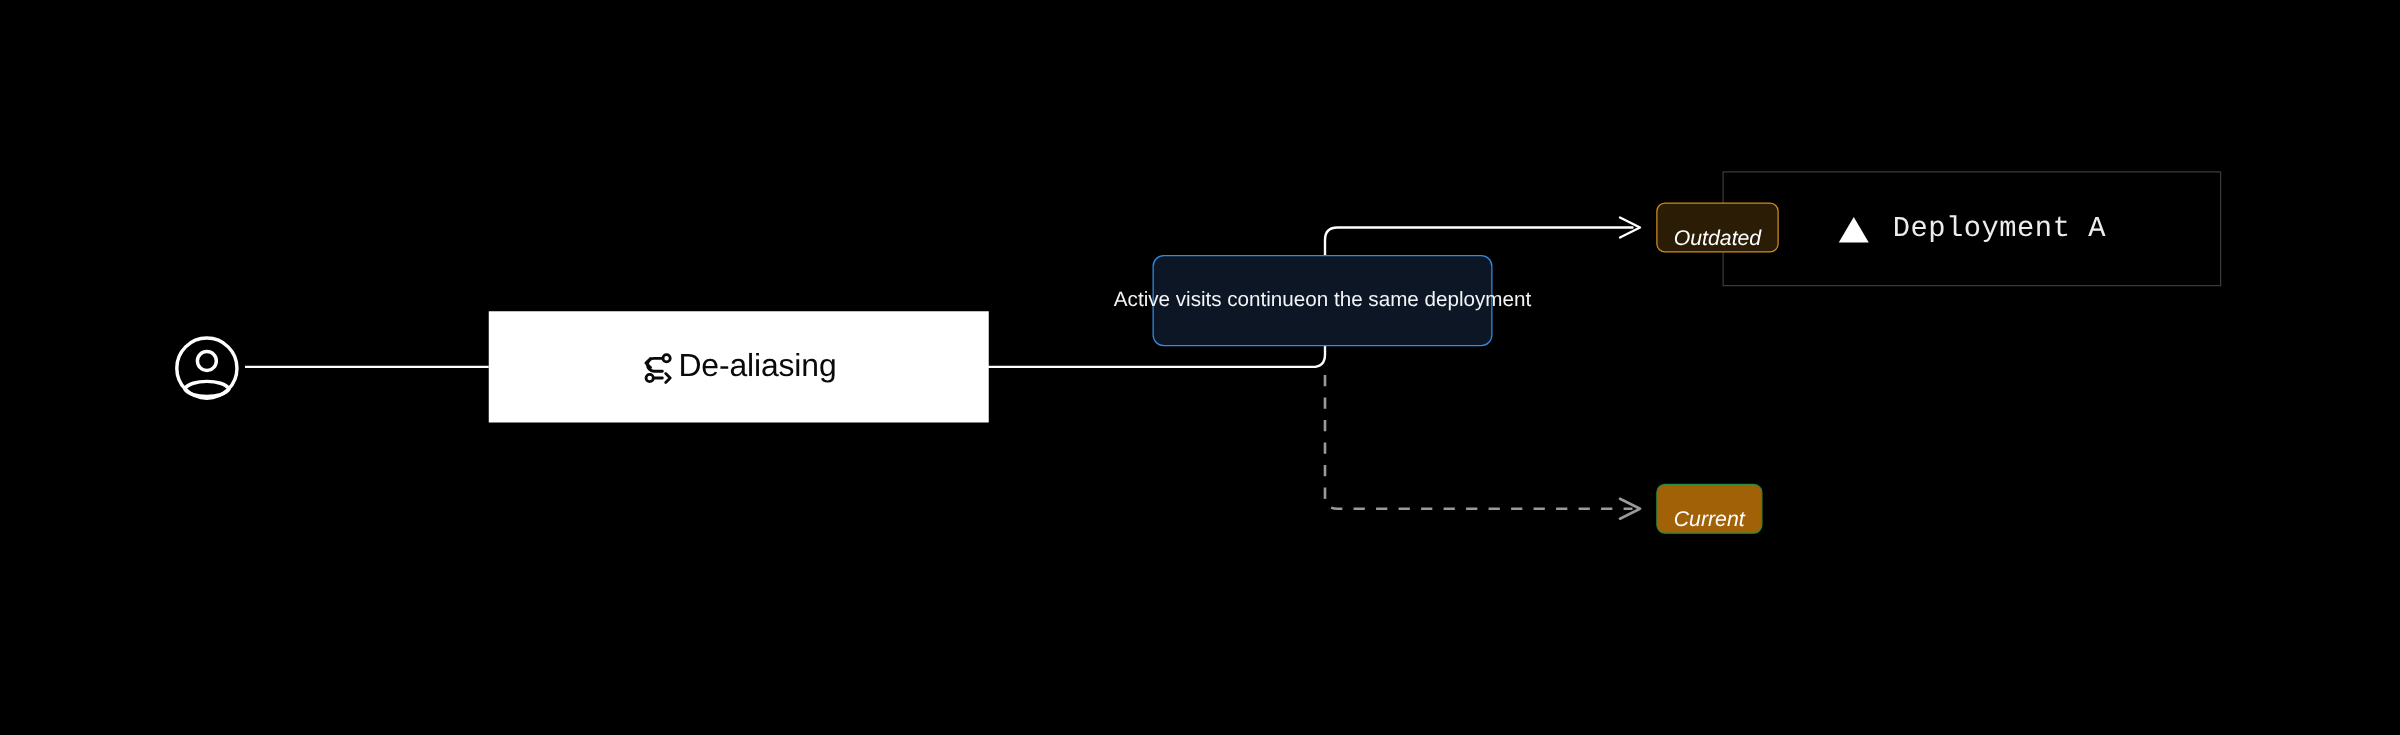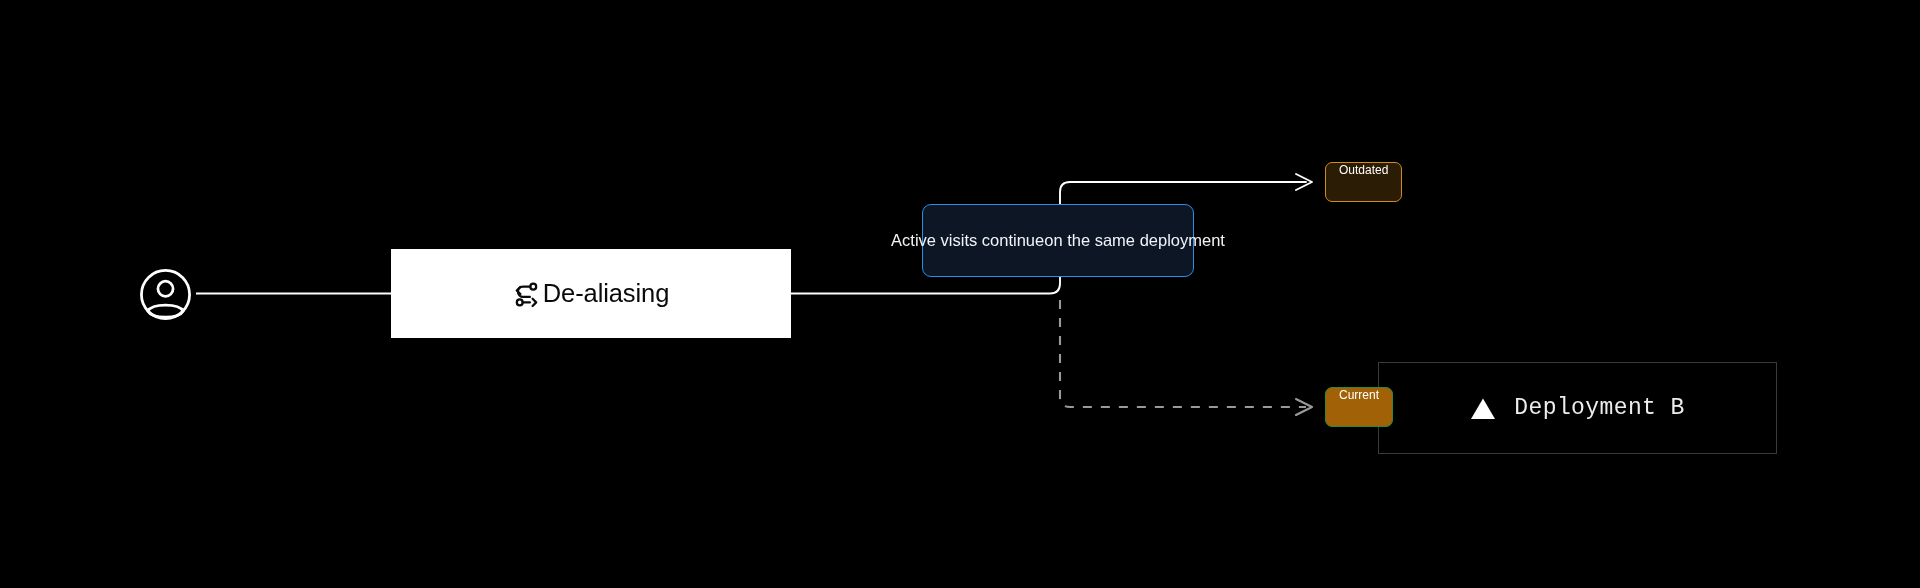--- a/index.html
+++ b/index.html
@@ -124,24 +124,25 @@
   }
 
   
   .badge {
     position: absolute;
     box-sizing: border-box;
     height: 40px;
     padding: 0 13px;
     border-radius: 7px;
     display: flex;
-    align-items: flex-start;
-    justify-content: center;
-    font-size: 12px;
-    white-space: nowrap;
+    align-items: flex-end;
+    justify-content: center;
+    font-size: 17px;
+    white-space: nowrap;
+    font-style: italic;
   }
   .badge.outdated {
     left: 1325px;
     top: 162px;
     background: #2b1c06;
     border: 1.5px solid #d08b1f;
     color: #ffffff;
   }
   .badge.current {
     left: 1325px;
@@ -182,27 +183,27 @@
       <path d="M 20.6 19 L 17.4 15.8 M 20.6 19 L 17.4 22.2"></path>
     </svg>
     <span class="dealias-label">De-aliasing</span>
   </div>
 
   <div class="tooltip">
     <span class="tooltip-line">Active visits continue</span>
     <span class="tooltip-line">on the same deployment</span>
   </div>
 
-
-  <div class="deploy-card b">
+  <div class="deploy-card a">
     <svg class="vercel-mark" viewBox="0 0 26 23" xmlns="http://www.w3.org/2000/svg">
       <polygon points="13,1.5 25,22 1,22" fill="#ffffff"></polygon>
     </svg>
-    <span class="deploy-name">Deployment B</span>
-  </div>
+    <span class="deploy-name">Deployment A</span>
+  </div>
+
 
   <div class="badge outdated">
     <span>Outdated</span>
   </div>
 
   <div class="badge current">
     <span>Current</span>
   </div>
 
 </div>

